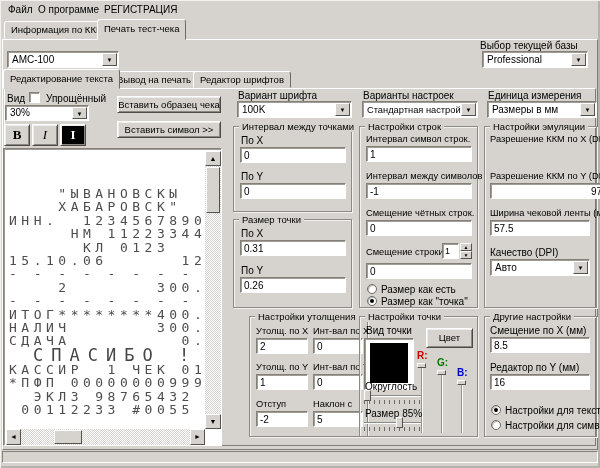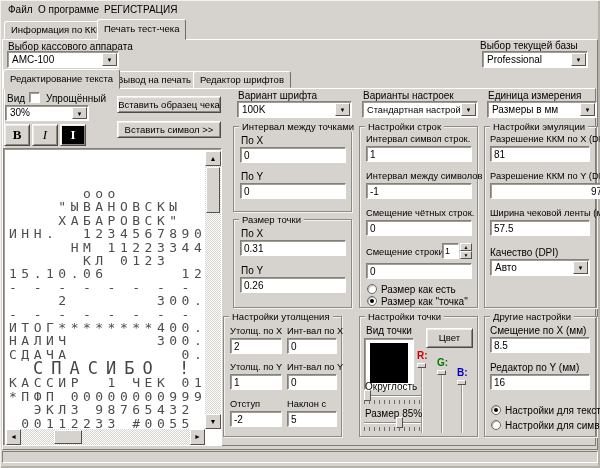--- a/index.html
+++ b/index.html
@@ -66,21 +66,20 @@
 
   <div class="lb" style="left:8px;top:4px;">Файл</div>
   <div class="lb" style="left:38px;top:4px;">О программе</div>
   <div class="lb" style="left:104px;top:4px;">РЕГИСТРАЦИЯ</div>
 
   <div class="tab" style="left:4px;top:21px;height:18px;">Информация по ККМ</div>
   <div class="tab active" style="left:97px;top:19px;height:21px;line-height:18px;">Печать тест-чека</div>
 
   <div class="panel" style="left:2px;top:39px;width:596px;height:411px;"></div>
 
-  <div class="lb" style="left:8px;top:41px;">Выбор кассового аппарата</div>
   <div class="combo" style="left:7px;top:51px;width:112px;">
     <span class="ct">АМС-100</span>
     <span class="ca">▼</span>
   </div>
 
   <div class="lb" style="left:480px;top:40px;">Выбор текущей базы</div>
   <div class="combo" style="left:482px;top:51px;width:106px;">
     <span class="ct">Professional</span>
     <span class="ca">▼</span>
   </div>
@@ -102,21 +101,20 @@
 
   <div class="fmt" style="left:4px;top:124px;font-weight:bold;">B</div>
   <div class="fmt" style="left:32px;top:124px;font-style:italic;">I</div>
   <div class="fmt inv" style="left:60px;top:124px;font-weight:bold;">I</div>
 
   <div class="btn" style="left:117px;top:96px;width:104px;height:17px;line-height:15px;">Вставить образец чека</div>
   <div class="btn" style="left:117px;top:121px;width:104px;height:17px;line-height:15px;">Вставить символ &gt;&gt;</div>
 
   <div class="rwrap" style="left:3px;top:148px;width:219px;height:298px;">
     <div class="rtext">
-        <div class="rline">      ооо</div>
         <div class="rline">    "ЫВАНОВСКЫ</div>
         <div class="rline">    ХАБАРОВСК"</div>
         <div class="rline">ИНН.  1234567890</div>
         <div class="rline">     НМ 11223344</div>
         <div class="rline">      КЛ 0123</div>
         <div class="rline">15.10.06      12:</div>
         <div class="rline">- - - - - - - - - </div>
         <div class="rline">    2       300.</div>
         <div class="rline">- - - - - - - - - </div>
         <div class="rline">ИТОГ********400.</div>
@@ -157,21 +155,21 @@
   </div>
 
   <div class="grp" style="left:233px;top:219px;width:119px;height:89px;">
     <span class="gt">Размер точки</span>
     <div class="lb" style="left:7px;top:8px;">По X</div>
     <input class="tin" style="left: 6px; top: 20px; width: 106px;" value="0.31">
     <div class="lb" style="left:7px;top:45px;">По Y</div>
     <input class="tin" style="left: 6px; top: 57px; width: 106px;" value="0.26">
   </div>
 
-  <div class="grp" style="left:223px;top:316px;width:119px;height:121px;">
+  <div class="grp" style="left:249px;top:316px;width:119px;height:121px;">
     <span class="gt">Настройки утолщения</span>
     <div class="lb lb9" style="left:6px;top:9px;">Утолщ. по X</div>
     <div class="lb lb9" style="left:63px;top:9px;">Инт-вал по X</div>
     <input class="tin" style="left: 6px; top: 21px; width: 52px;" value="2">
     <input class="tin" style="left: 63px; top: 21px; width: 50px;" value="0">
     <div class="lb lb9" style="left:6px;top:45px;">Утолщ. по Y</div>
     <div class="lb lb9" style="left:63px;top:45px;">Инт-вал по Y</div>
     <input class="tin" style="left: 6px; top: 57px; width: 52px;" value="1">
     <input class="tin" style="left: 63px; top: 57px; width: 50px;" value="0">
     <div class="lb lb9" style="left:6px;top:82px;">Отступ</div>
@@ -237,21 +235,20 @@
 
   <div class="lb" style="left:488px;top:90px;">Единица измерения</div>
   <div class="combo" style="left:487px;top:101px;width:110px;">
     <span class="ct">Размеры в мм</span>
     <span class="ca">▼</span>
   </div>
 
   <div class="grp" style="left:484px;top:126px;width:113px;height:182px;">
     <span class="gt">Настройки эмуляции</span>
     <div class="lb lb9" style="left:5px;top:7px;">Разрешение ККМ по X (DPI)</div>
-    <input class="tin" style="left: 5px; top: 19px; width: 100px;" value="81">
     <div class="lb lb9" style="left:5px;top:44px;">Разрешение ККМ по Y (DPI)</div>
     <input class="tin" style="left: 5px; top: 56px; width: 116px; text-align: right;" value="97">
     <div class="lb lb9" style="left:5px;top:81px;">Ширина чековой ленты (мм)</div>
     <input class="tin" style="left: 5px; top: 93px; width: 100px;" value="57.5">
     <div class="lb" style="left:5px;top:120px;">Качество (DPI)</div>
     <div class="combo" style="left:5px;top:132px;width:100px;">
       <span class="ct">Авто</span>
       <span class="ca">▼</span>
     </div>
   </div>

